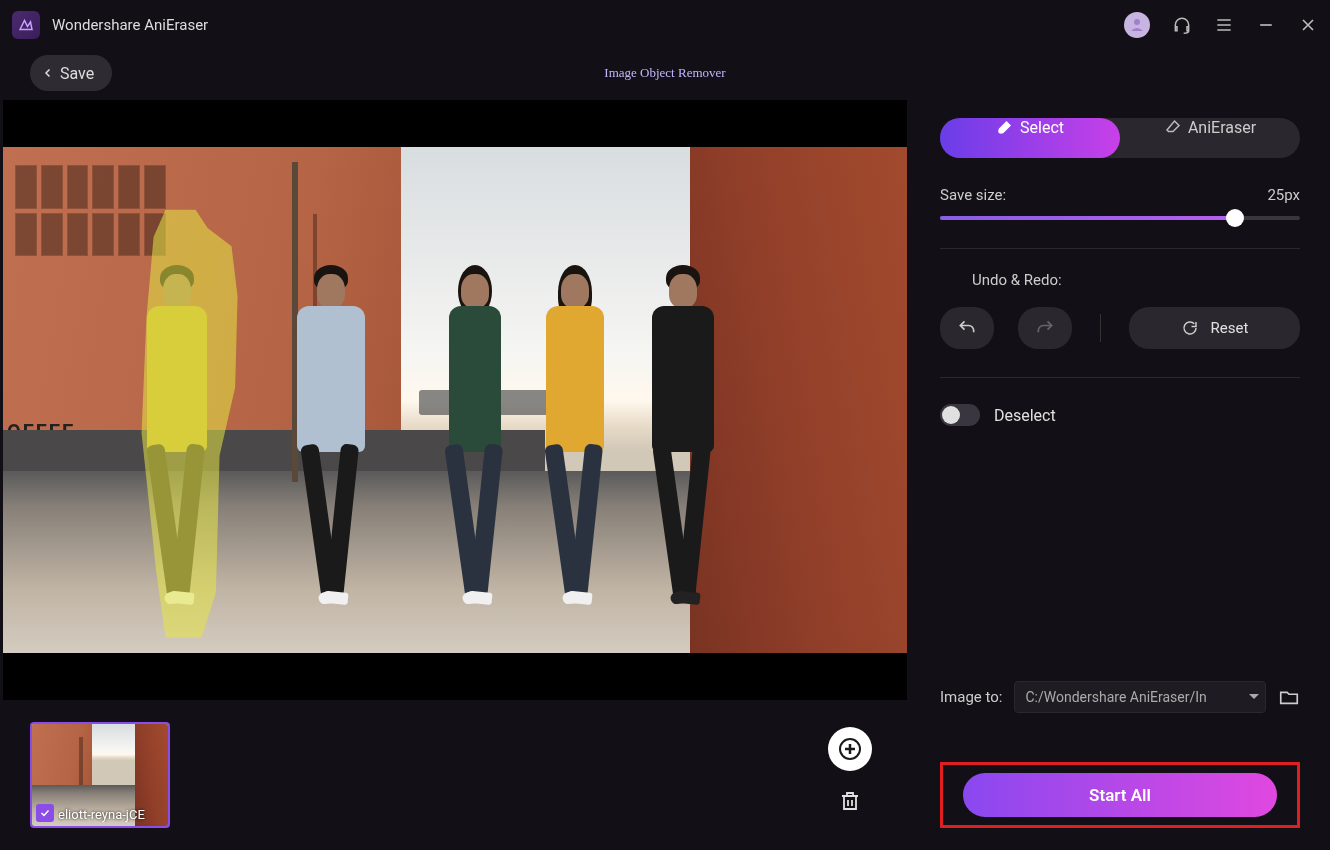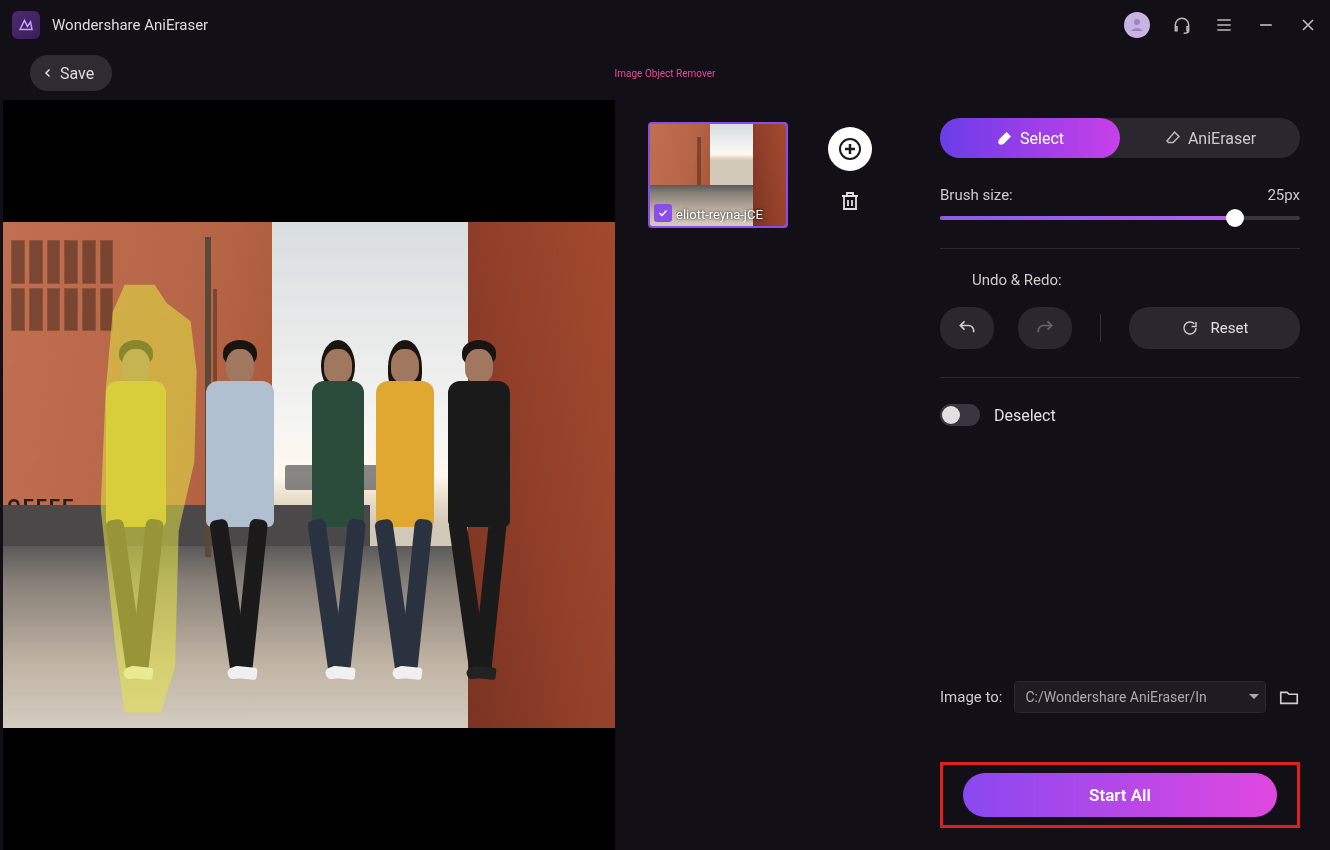--- a/index.html
+++ b/index.html
@@ -10,24 +10,24 @@
   .app-logo svg { width: 18px; height: 18px;}
   .app-title { font-size: 15px; color: #ddd; flex-shrink: 0; }
   .title-spacer { flex: 1; }
   .title-icons { display: flex; align-items: center; gap: 22px; }
   .avatar { width: 26px; height: 26px; border-radius: 50%; background: #c8b4e0; display:flex; align-items:center; justify-content:center; }
   .ticon { width: 20px; height: 20px; color: #bbb; cursor: pointer; }
   
   .toolbar { height: 46px; display: flex; align-items: center; padding: 0 30px; position: relative; }
   .home-btn { display: flex; align-items: center; background: #2e2b33; border-radius: 18px; height: 36px; padding: 0 18px 0 12px; cursor: pointer; gap: 6px; }
   .home-btn span { color: #ddd; font-size: 16px; }
-  .page-title { position: absolute; left: 50%; transform: translateX(-50%); color: #ec4899; font-size: 10px; }
+  .page-title { position: absolute; left: 50%; transform: translateX(-50%); color: #c4b5fd; font-size: 13px; font-family: Liberation Serif, serif; }
   
   .main { display: flex; height: calc(100% - 96px); }
-  .workspace { flex: 1; display: flex; flex-direction: row; padding: 4px 0 0 0;}
+  .workspace { flex: 1; display: flex; flex-direction: column; padding: 4px 0 0 0;}
   .canvas { flex: 1; background: #000; display: flex; align-items: center; justify-content: center; margin: 0 3px; }
   
   .canvas-img { width: 100%; height: 506px; position: relative; overflow:hidden;}
   .sky { position:absolute; inset:0; background: linear-gradient(180deg, #d8dde0 0%, #f5f5f2 40%, #fff8ee 50%, #e8dcc8 55%, #d2c8b8 60%); }
   .wall-left { position:absolute; left:0; top:0; width:44%; height:60%; background: linear-gradient(100deg, #c07050 0%, #b56545 70%, #a8583a 100%); }
   .wall-left:before{content:"";position:absolute;top:22%;left:78%;width:4px;height:100%;background:rgba(0,0,0,.3);}
   .wall-right { position:absolute; right:0; top:0; width:24%; height:100%; background: linear-gradient(260deg, #a24a2e 0%, #93402a 50%, #7a3322 100%); }
   .pavement { position:absolute; left:0; bottom:0; width:100%; height:36%; background: linear-gradient(180deg, #5a5a5a 0%, #888078 20%, #c0b4a4 65%, #d4ccc0 100%); }
   .road { position:absolute; left:0; bottom:36%; width:60%; height:8%; background:#4a4848; }
   .cars { position:absolute; left:46%; top:48%; width:16%; height:5%; background:#555; border-radius:3px; opacity:.7;}
@@ -58,21 +58,21 @@
   .thumb-check { position:absolute; bottom:4px; left:4px; width:18px; height:18px; background:#8a4de8; border-radius:3px; display:flex;align-items:center;justify-content:center;}
   .thumb-label { position:absolute; bottom:4px; left:26px; right:4px; color:#fff; font-size:13px; white-space:nowrap; overflow:hidden; text-shadow:0 0 3px #000;}
   .bottombar-spacer { flex:1; }
   .circ-btn { width: 44px; height: 44px; border-radius: 50%; display:flex; align-items:center; justify-content:center; cursor:pointer; margin-right:8px;}
   .circ-add { background: #fff; } .circ-add svg{color:#1a1a1a;}
   .circ-del { background: transparent; } .circ-del svg{color:#e0e0e0;}
   .bottom-stack{display:flex;flex-direction:column;gap:8px;align-items:center;}
 
   .sidepanel { width: 420px; padding: 22px 30px; display: flex; flex-direction: column; }
   .seg { display: flex; background: #2a272f; border-radius: 22px; height: 40px; width: 100%; }
-  .seg-btn { flex: 1; display: flex; align-items: center; justify-content: center; gap: 6px; color: #ccc; font-size: 16px; border-radius: 22px; cursor:pointer;}
+  .seg-btn { flex: 1; display: flex; justify-content: center; gap: 6px; color: #ccc; font-size: 16px; border-radius: 22px; cursor:pointer;}
   .seg-btn.active { background: linear-gradient(90deg, #6a3de8, #c840e8); color: #fff; }
   .row { display: flex; justify-content: space-between; align-items: center; margin-top: 28px; font-size: 15px; color: #ccc;}
   .slider-track { position: relative; height: 4px; background: #3a3640; border-radius: 2px; margin-top: 12px; }
   .slider-fill { position:absolute; left:0; top:0; height:100%; width: 82%; background: linear-gradient(90deg, #8a5de8, #b560f0); border-radius:2px;}
   .slider-thumb { position:absolute; left:82%; top:50%; transform:translate(-50%,-50%); width:18px; height:18px; background:#fff; border-radius:50%; }
   .divider { height:1px; background:#2a272f; margin-top: 28px; }
   .btn-row { display:flex; gap:24px; margin-top:18px; align-items:center;}
   .icon-btn { width:54px; height:42px; background:#2a272f; border-radius:20px; display:flex;align-items:center;justify-content:center; cursor:pointer;}
   .vd{width:1px;height:28px;background:#333;margin:0 4px;}
   .reset-btn { flex:1; height:42px; background:#2a272f; border-radius:20px; display:flex;align-items:center;justify-content:center; gap:12px; cursor:pointer; font-size:15px;}
@@ -268,21 +268,21 @@
       </div>
       <div class="seg-btn">
         <svg width="18" height="18" viewBox="0 0 24 24">
             <path d="M14 4 L20 10 L12 18 H6 L4 16 Z" fill="none" stroke="#bbb" stroke-width="2"></path>
           </svg>
         <span>AniEraser</span>
       </div>
     </div>
 
     <div class="row">
-      <span>Brush size:</span>
+      <span>Save size:</span>
       <span>25px</span>
     </div>
     <div class="slider-track">
       <div class="slider-fill"></div>
       <div class="slider-thumb"></div>
     </div>
 
     <div class="divider"></div>
 
     <div class="row" style="margin-top:22px;margin-left:32px;">

